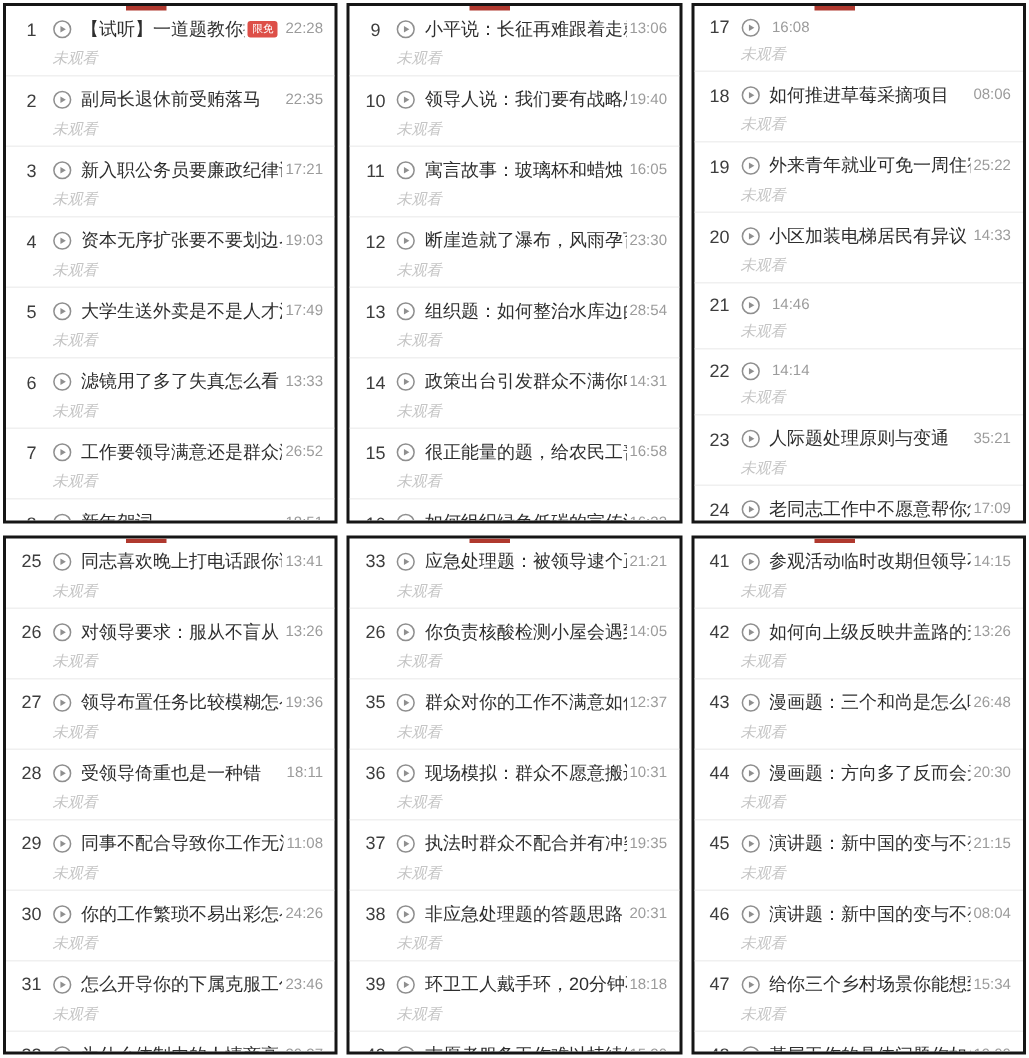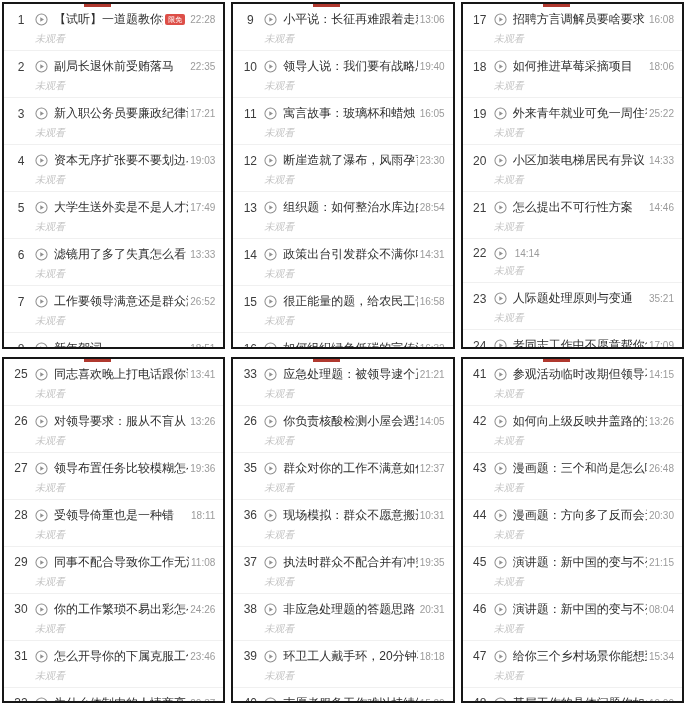--- a/index.html
+++ b/index.html
@@ -324,37 +324,36 @@
   <div class="panel">
     <div class="tab-indicator"></div>
     <div class="item-list">
   <div class="item">
     <div class="row">
       <span class="num">17</span>
       <svg class="play" viewBox="0 0 14 14">
         <circle cx="7" cy="7" r="6" fill="none" stroke="#8f8f8f" stroke-width="1.1"></circle>
         <path d="M5.7 4.6 L9.6 7 L5.7 9.4 Z" fill="#8f8f8f"></path>
       </svg>
-      <span class="title">招聘方言调解员要啥要求</span>
 
       <span class="dur">16:08</span>
     </div>
     <div class="status">未观看</div>
   </div>
 
   <div class="item">
     <div class="row">
       <span class="num">18</span>
       <svg class="play" viewBox="0 0 14 14">
         <circle cx="7" cy="7" r="6" fill="none" stroke="#8f8f8f" stroke-width="1.1"></circle>
         <path d="M5.7 4.6 L9.6 7 L5.7 9.4 Z" fill="#8f8f8f"></path>
       </svg>
       <span class="title">如何推进草莓采摘项目</span>
 
-      <span class="dur">18:06</span>
+      <span class="dur">08:06</span>
     </div>
     <div class="status">未观看</div>
   </div>
 
   <div class="item">
     <div class="row">
       <span class="num">19</span>
       <svg class="play" viewBox="0 0 14 14">
         <circle cx="7" cy="7" r="6" fill="none" stroke="#8f8f8f" stroke-width="1.1"></circle>
         <path d="M5.7 4.6 L9.6 7 L5.7 9.4 Z" fill="#8f8f8f"></path>
@@ -380,21 +379,20 @@
     <div class="status">未观看</div>
   </div>
 
   <div class="item">
     <div class="row">
       <span class="num">21</span>
       <svg class="play" viewBox="0 0 14 14">
         <circle cx="7" cy="7" r="6" fill="none" stroke="#8f8f8f" stroke-width="1.1"></circle>
         <path d="M5.7 4.6 L9.6 7 L5.7 9.4 Z" fill="#8f8f8f"></path>
       </svg>
-      <span class="title">怎么提出不可行性方案</span>
 
       <span class="dur">14:46</span>
     </div>
     <div class="status">未观看</div>
   </div>
 
   <div class="item">
     <div class="row">
       <span class="num">22</span>
       <svg class="play" viewBox="0 0 14 14">

